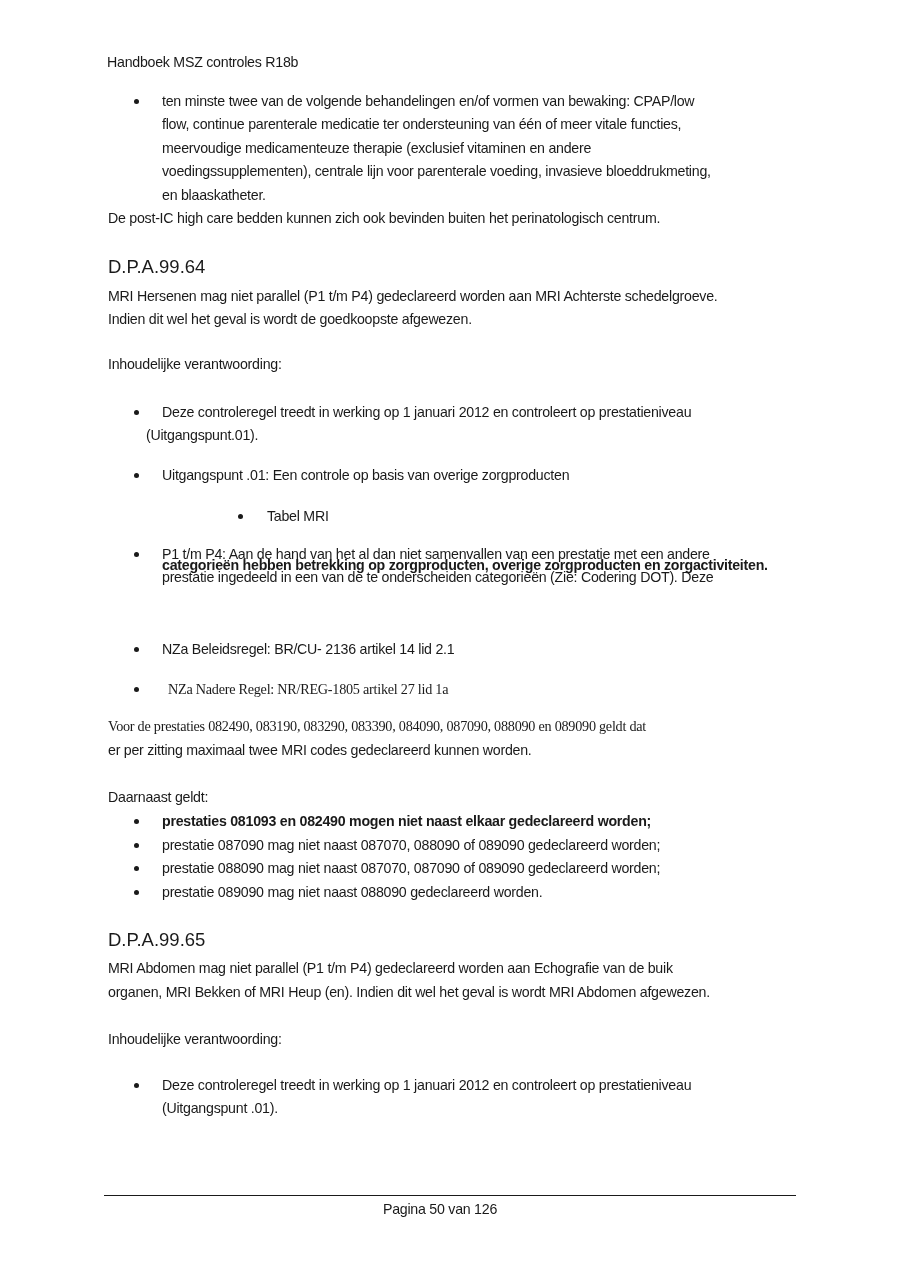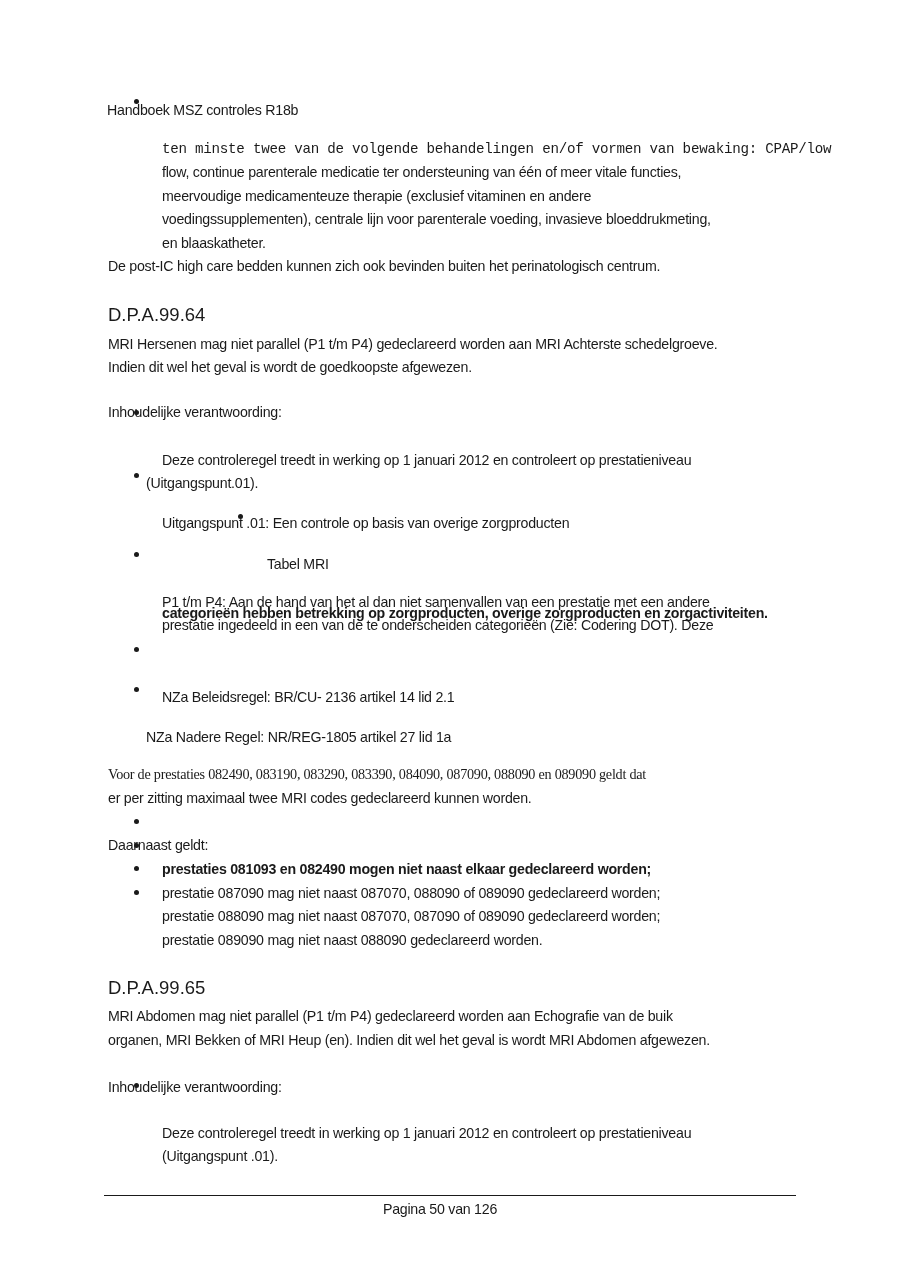--- a/index.html
+++ b/index.html
@@ -2,41 +2,41 @@
 <html><head>
 <meta charset="utf-8">
 <style>
   html, body { margin: 0; padding: 0; background: #ffffff; }
   body {
     width: 900px; height: 1273px; position: relative; overflow: hidden;
     font-family: "Liberation Sans", sans-serif; color: #1a1a1a;
     font-size: 14.2px; letter-spacing: -0.25px;
   }
   .abs { position: absolute; }
-  .line { position: absolute; left: 108px; white-space: nowrap; margin-top: 48px; }
+  .line { position: absolute; left: 108px; white-space: nowrap; }
   .header { left: 107px; top: 54px; }
   .bullet {
     position: absolute; width: 5px; height: 5px; border-radius: 50%;
     background: #1a1a1a;
   }
   .h2 { font-weight: normal; font-size: 18.5px; letter-spacing: 0; }
   .bold { font-weight: bold; }
   .rule {
     position: absolute; left: 104px; width: 692px; top: 1195px;
     height: 0; border-top: 1.4px solid #1a1a1a;
   }
   .footer { left: 0; width: 880px; text-align: center; top: 1201px; }
 </style>
 </head>
 <body>
 
 <div class="line header">Handboek MSZ controles R18b</div>
 
 <div class="bullet" style="left:134px; top:99px;"></div>
-<div class="line" style="left:162px; top:93px;font-family:Liberation Mono, monospace;">ten minste twee van de volgende behandelingen en/of vormen van bewaking: CPAP/low</div>
+<div class="line" style="left:162px; top:93px;">ten minste twee van de volgende behandelingen en/of vormen van bewaking: CPAP/low</div>
 <div class="line" style="left:162px; top:116px;">flow, continue parenterale medicatie ter ondersteuning van één of meer vitale functies,</div>
 <div class="line" style="left:162px; top:140px;text-align:right;">meervoudige medicamenteuze therapie (exclusief vitaminen en andere</div>
 <div class="line" style="left:162px; top:163px;">voedingssupplementen), centrale lijn voor parenterale voeding, invasieve bloeddrukmeting,</div>
 <div class="line" style="left:162px; top:187px;">en blaaskatheter.</div>
 <div class="line" style="top:210px;">De post-IC high care bedden kunnen zich ook bevinden buiten het perinatologisch centrum.</div>
 
 <div class="line h2" style="top:256px;">D.P.A.99.64</div>
 <div class="line" style="top:288px;">MRI Hersenen mag niet parallel (P1 t/m P4) gedeclareerd worden aan MRI Achterste schedelgroeve.</div>
 <div class="line" style="top:311px;">Indien dit wel het geval is wordt de goedkoopste afgewezen.</div>
 <div class="line" style="top:356px;">Inhoudelijke verantwoording:</div>
@@ -53,21 +53,21 @@
 
 <div class="bullet" style="left:134px; top:552px;"></div>
 <div class="line" style="left:162px; top:546px;">P1 t/m P4: Aan de hand van het al dan niet samenvallen van een prestatie met een andere</div>
 <div class="line" style="left:162px; top:569px;">prestatie ingedeeld in een van de te onderscheiden categorieën (Zie: Codering DOT). Deze</div>
 <div class="line" style="left:162px; top:557px;font-weight:bold;">categorieën hebben betrekking op zorgproducten, overige zorgproducten en zorgactiviteiten.</div>
 
 <div class="bullet" style="left:134px; top:647px;"></div>
 <div class="line" style="left:162px; top:641px;">NZa Beleidsregel: BR/CU- 2136 artikel 14 lid 2.1</div>
 
 <div class="bullet" style="left:134px; top:687px;"></div>
-<div class="line" style="left:146px; top:681px;">NZa Nadere Regel: NR/REG-1805 artikel 27 lid 1a</div>
+<div class="line" style="left:168px; top:681px;font-family:Liberation Serif, serif;">NZa Nadere Regel: NR/REG-1805 artikel 27 lid 1a</div>
 
 <div class="line" style="top:718px;font-family:Liberation Serif, serif;">Voor de prestaties 082490, 083190, 083290, 083390, 084090, 087090, 088090 en 089090 geldt dat</div>
 <div class="line" style="top:742px;">er per zitting maximaal twee MRI codes gedeclareerd kunnen worden.</div>
 
 <div class="line" style="top:789px;">Daarnaast geldt:</div>
 
 <div class="bullet" style="left:134px; top:819px;"></div>
 <div class="line bold" style="left:162px; top:813px;text-align:right;">prestaties 081093 en 082490 mogen niet naast elkaar gedeclareerd worden;</div>
 <div class="bullet" style="left:134px; top:843px;"></div>
 <div class="line" style="left:162px; top:837px;">prestatie 087090 mag niet naast 087070, 088090 of 089090 gedeclareerd worden;</div>

